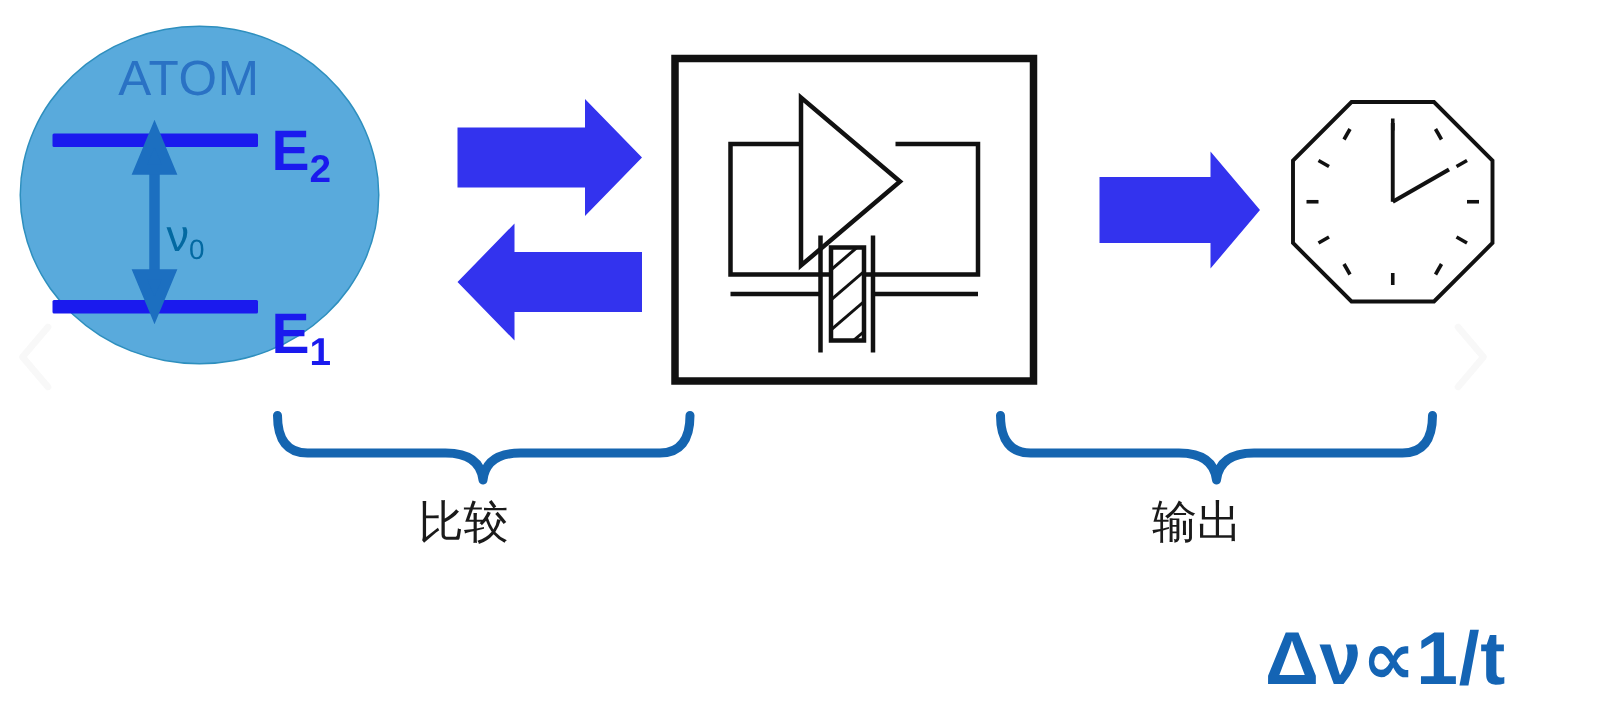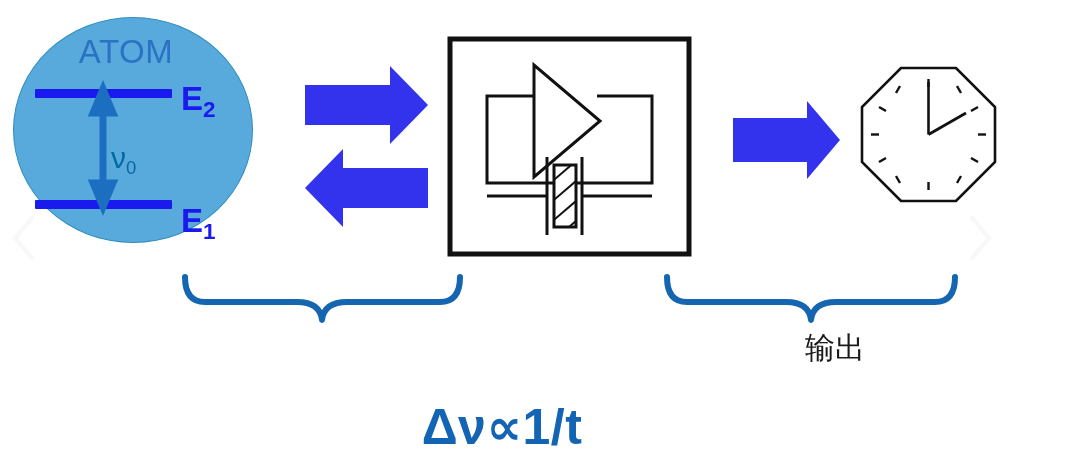--- a/index.html
+++ b/index.html
@@ -53,21 +53,21 @@
   .level-line {
     position: absolute;
     height: 9px;
     background: #1A1AEE;
     border-radius: 1px;
   }
   #level-upper { left: 22px; top: 72px; width: 137px; }
   #level-lower { left: 22px; top: 183px; width: 137px; }
   .level-label {
     position: absolute;
-    font-size: 33px;
+    font-size: 38px;
     font-weight: bold;
     color: #1A1AEE;
     line-height: 1;
     white-space: nowrap;
   }
   .level-label sub {
     font-size: 0.68em;
     vertical-align: -0.32em;
   }
   #label-e2 { left: 168px; top: 65px; }
@@ -87,28 +87,28 @@
   }
   
   .brace-label {
     position: absolute;
     font-size: 30px;
     color: #1A1A1A;
     white-space: nowrap;
     font-family: "Liberation Sans", "DejaVu Sans", sans-serif;
   }
   #label-compare { left: 279px; top: 328px; }
-  #label-output  { left: 768px; top: 328px; margin-left: 37px; }
+  #label-output  { left: 768px; top: 328px; }
   
   #formula {
     position: absolute;
     left: 0;
     right: 0;
-    top: 398px;
-    text-align: center;
+    top: 410px;
+    text-align: right;
     font-size: 50px;
     font-weight: bold;
     color: #1464B4;
     letter-spacing: 0.5px;
     white-space: nowrap;
   }
   
   .nav-chevron {
     position: absolute;
     top: 212px;
@@ -207,20 +207,21 @@
     </g>
     <line x1="928.5" y1="134.5" x2="928.5" y2="82" stroke="#111111" stroke-width="2.6"></line>
     <line x1="928.5" y1="134.5" x2="966" y2="113" stroke="#111111" stroke-width="2.8"></line>
   </svg>
 
   <svg class="layer" viewBox="0 0 1080 475">
     <path fill="none" stroke="#1565B0" stroke-width="6" stroke-linecap="round" stroke-linejoin="round" d="M 185,277 Q 185,302 205,302 L 297,302 Q 320,302 322,320 Q 324,302 347,302 L 440,302 Q 460,302 460,277"></path>
     <path fill="none" stroke="#1565B0" stroke-width="6" stroke-linecap="round" stroke-linejoin="round" d="M 667,277 Q 667,302 687,302 L 786,302 Q 809,302 811,320 Q 813,302 836,302 L 935,302 Q 955,302 955,277"></path>
   </svg>
 
+  <div class="brace-label" id="label-compare">比较</div>
   <div class="brace-label" id="label-output">输出</div>
 
   <div id="formula">Δν∝1/t</div>
 
   <svg class="nav-chevron" id="nav-prev" viewBox="0 0 34 52">
     <polyline points="24,6 7,26 24,46" fill="none" stroke="#F8F8F8" stroke-width="4.5" stroke-linecap="round" stroke-linejoin="round"></polyline>
   </svg>
   <svg class="nav-chevron" id="nav-next" viewBox="0 0 34 52">
     <polyline points="10,6 27,26 10,46" fill="none" stroke="#F8F8F8" stroke-width="4.5" stroke-linecap="round" stroke-linejoin="round"></polyline>
   </svg>

